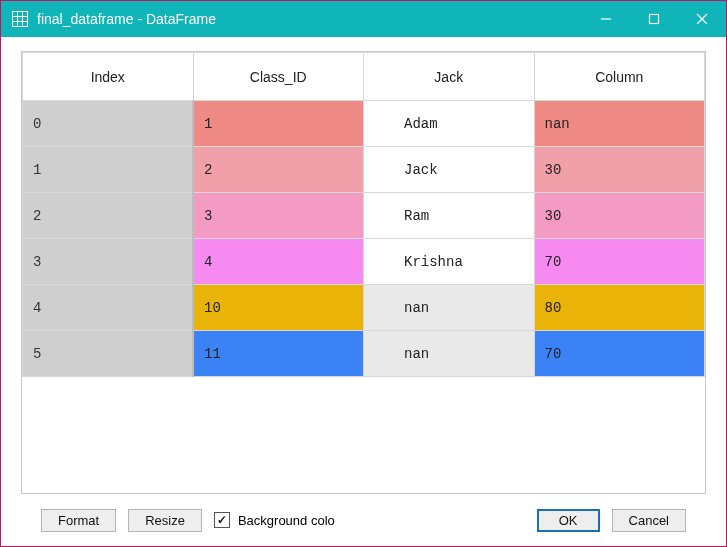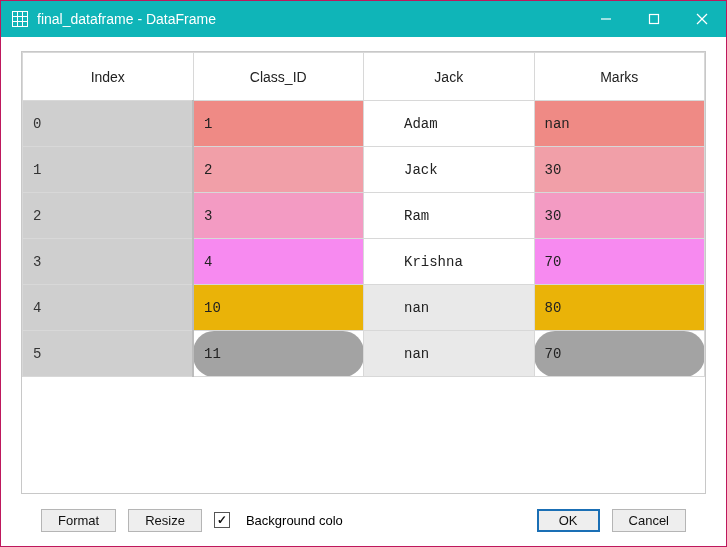--- a/index.html
+++ b/index.html
@@ -84,21 +84,21 @@
     color:#222;
   }
   td.name { background:#fff;padding-left:40px; }
   td.name.nan { background:#e9e9e9; }
   
   .g0 { background:#ef8a85; }
   .g1 { background:#f19fa8; }
   .g2 { background:#f39bc3; }
   .g3 { background:#f78af0; }
   .g4 { background:#eab308; }
-  .g5 { background:#a3a3a3;border-radius:21px; }
+  .g5 { background:#3b82f6; }
 
   .bottombar {
     height:52px;
     display:flex;
     align-items:center;
     gap:12px;
     padding:0 20px 0 20px;
     border-top:none;
   }
   .btn {
@@ -113,21 +113,21 @@
     cursor:pointer;
     color:#111;
   }
   .btn.primary {
     border:2px solid #1a6fb5;
     padding:0 20px;
   }
   .checkwrap {
     display:inline-flex;
     align-items:center;
-    gap:16px;
+    gap:8px;
     overflow:hidden;
     white-space:nowrap;
     max-width:160px;
   }
   .checkbox {
     width:16px; height:16px;
     border:1px solid #555;
     background:#fff;
     display:flex; align-items:center; justify-content:center;
     font-size:12px;
@@ -172,21 +172,21 @@
   </div>
 
   <div class="content">
     <div class="table-wrap">
       <table>
         <thead>
           <tr>
             <th>Index</th>
             <th>Class_ID</th>
             <th>Jack</th>
-            <th>Marks</th>
+            <th>Column</th>
           </tr>
         </thead>
         <tbody>
           <tr>
             <td class="idx">0</td>
             <td class="data g0">1</td>
             <td class="data name">Adam</td>
             <td class="data g0">nan</td>
           </tr>
           <tr>

